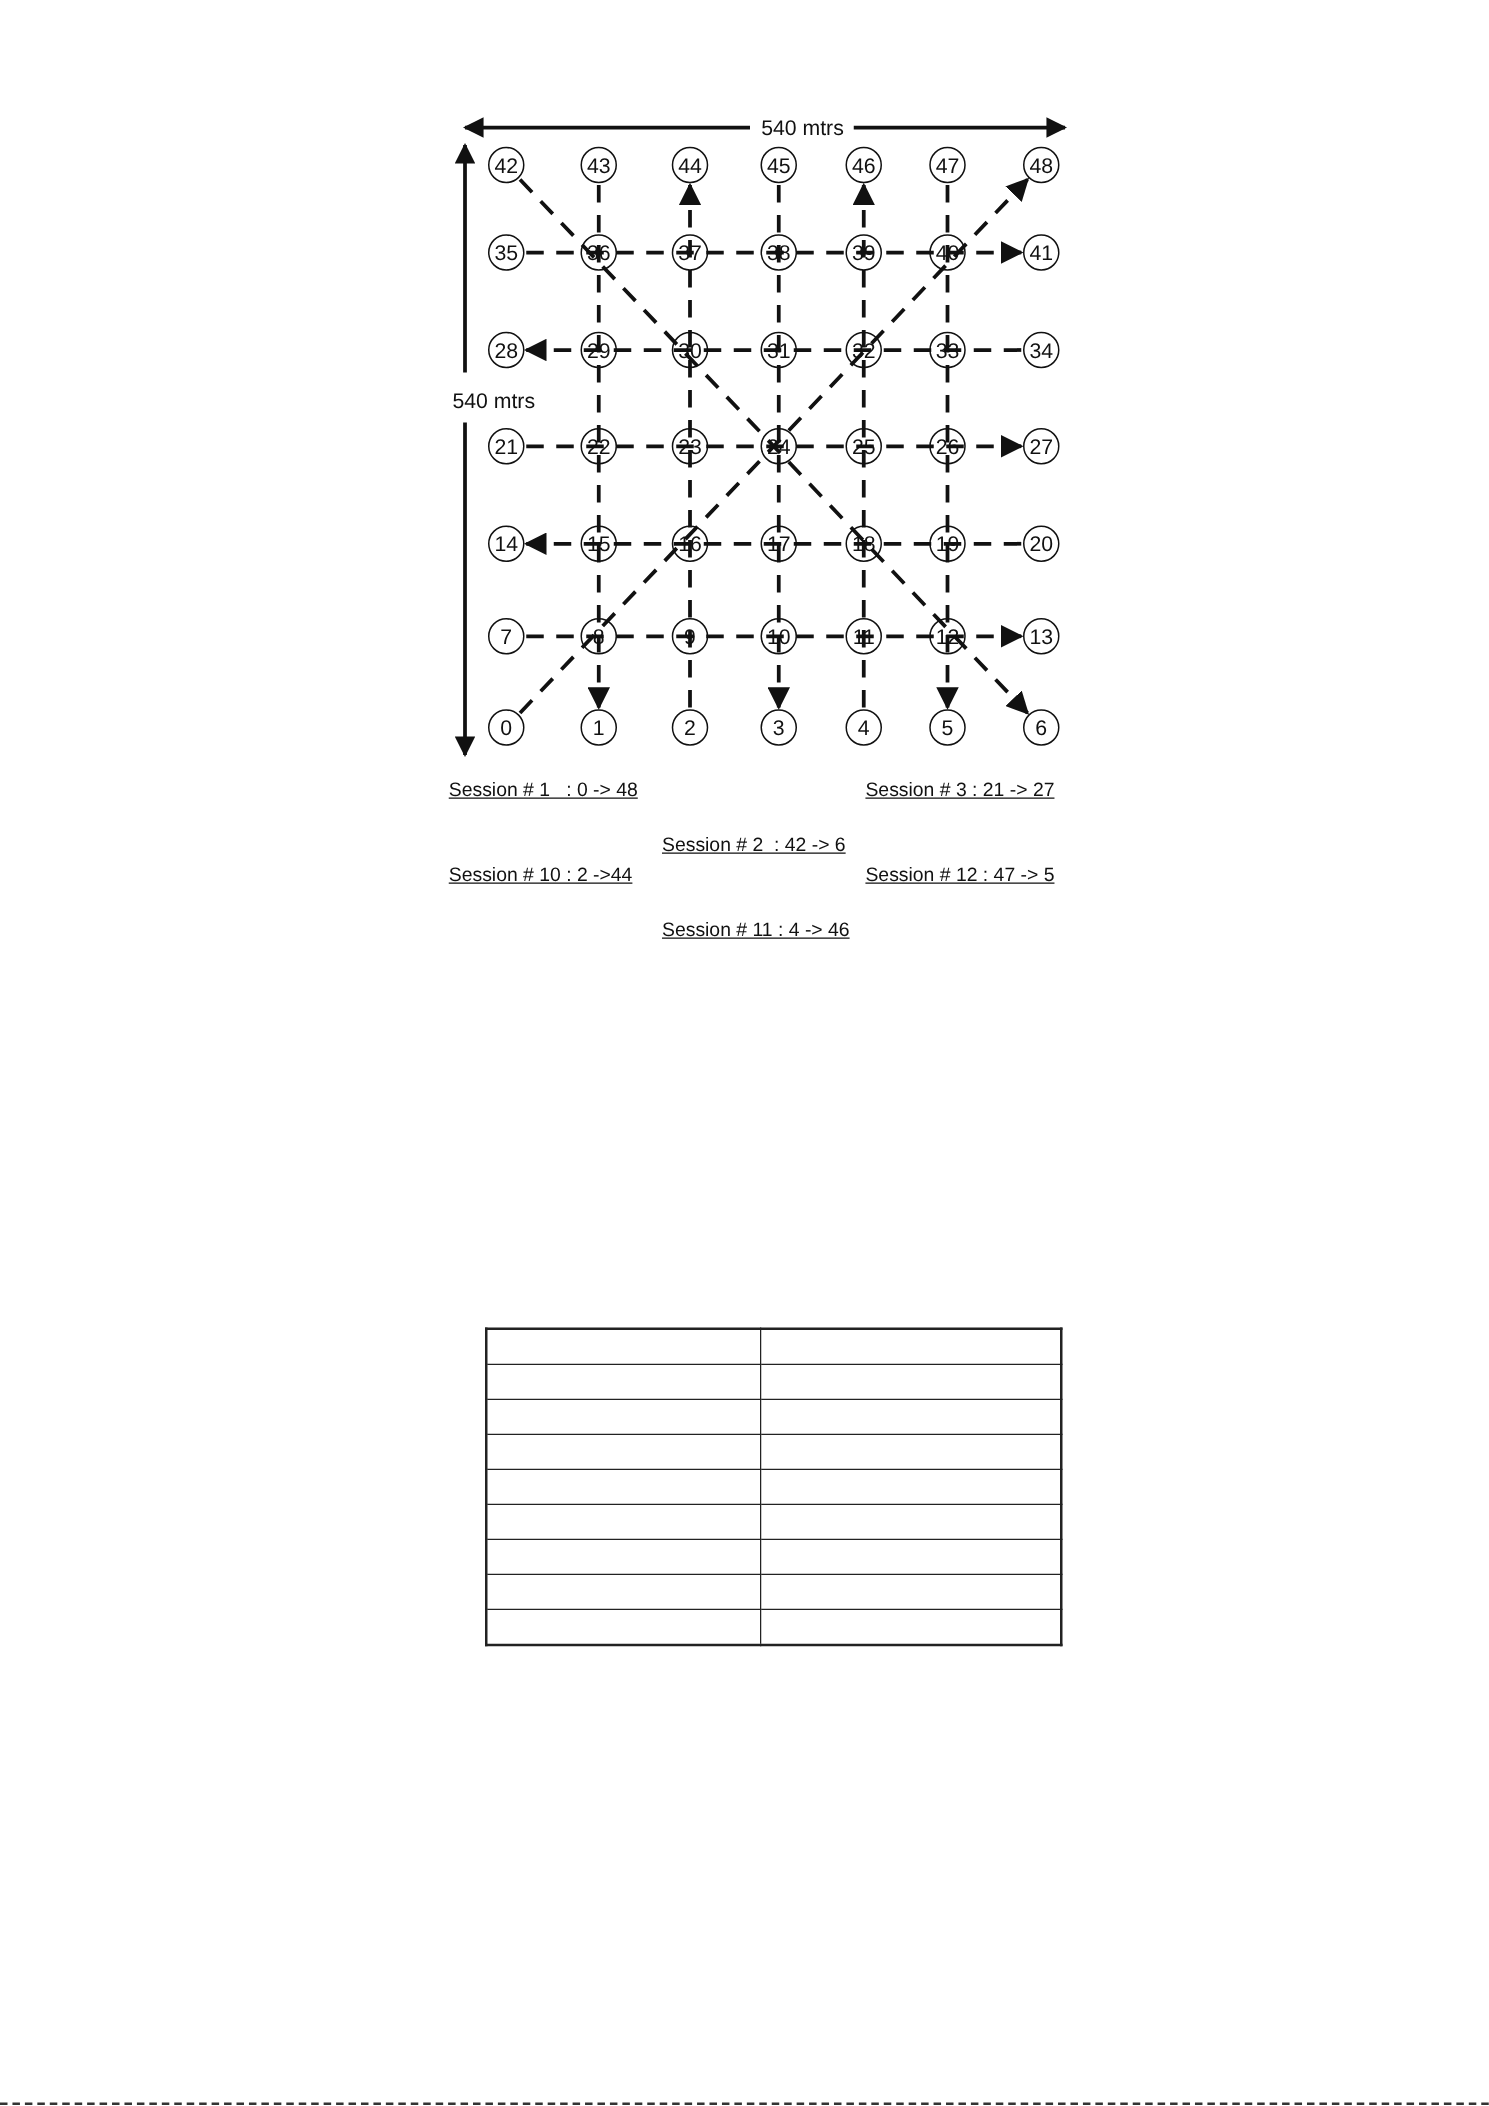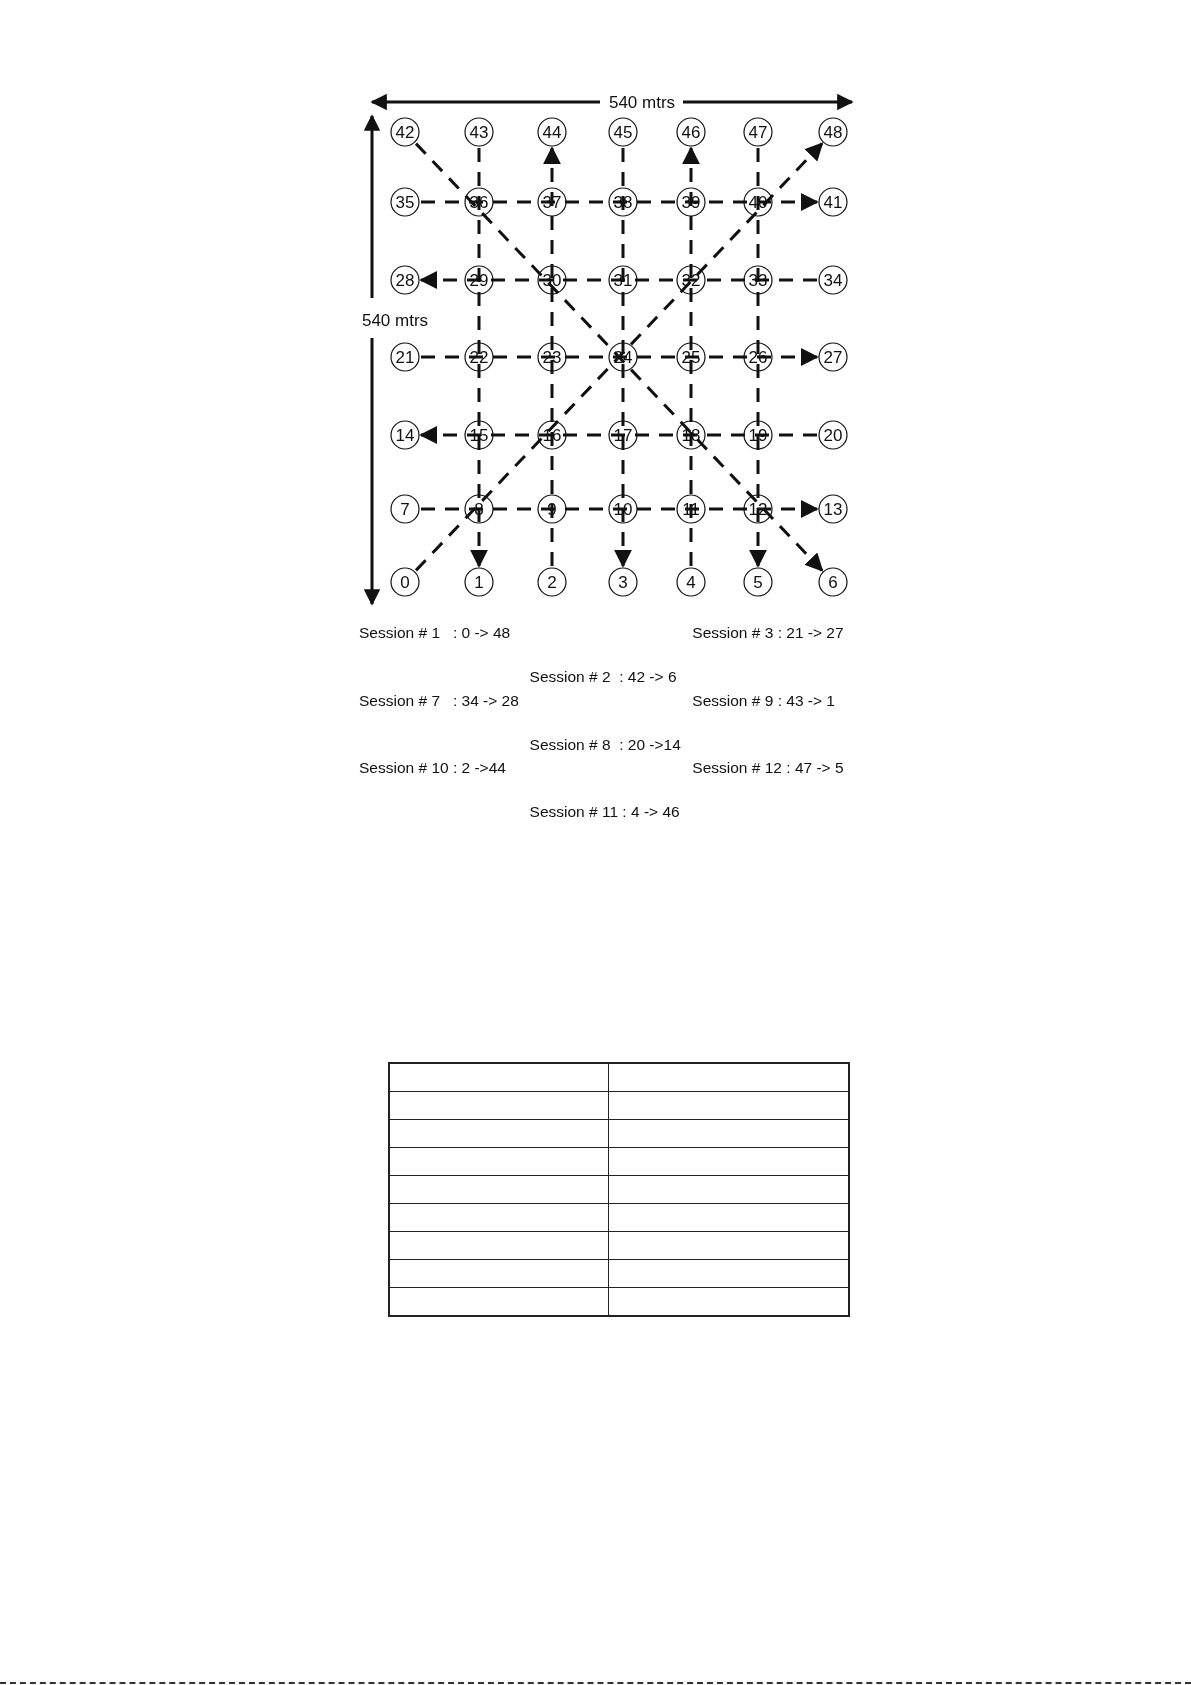--- a/index.html
+++ b/index.html
@@ -1,21 +1,21 @@
 <!DOCTYPE html>
 <html><head>
 <meta charset="utf-8">
 <style>
   html, body { margin: 0; padding: 0; background: #ffffff; }
   body { width: 1191px; height: 1685px; position: relative; overflow: hidden; font-family: "Liberation Sans", "DejaVu Sans", sans-serif; }
   #diagram { position: absolute; left: 0; top: 0; }
   .node-label { font-family: "Liberation Sans", sans-serif; font-size: 17px; fill: #111; }
   .dim-label { font-family: "Liberation Sans", sans-serif; font-size: 17px; fill: #111; }
   #sessions { position: absolute; left: 359px; top: 621px; width: 500px; font-size: 15.5px; color: #111; line-height: 23.5px; }
-  .srow { display: flex; white-space: pre; }
+  .srow { display: flex; white-space: pre; text-decoration: underline; }
   .scell { display: block; }
   .scell.c0 { width: 174px; }
   .scell.c1 { width: 166px; margin-top: 44px; }
   .scell.c2 { width: 170px; }
   #empty-table { position: absolute; left: 388px; top: 1062px; width: 462px; border-collapse: collapse; border: 2px solid #222; }
   #empty-table td { border: 1.5px solid #222; height: 27px; padding: 0; }
   #empty-table td.colA { width: 218px; }
   #bottom-rule { position: absolute; left: 0; top: 1682px; width: 1191px; height: 0; border-top: 2px dashed #333; }
 </style>
 </head>
@@ -251,21 +251,20 @@
       </g>
       <g>
         <circle cx="833" cy="132" r="14" fill="none" stroke="#111" stroke-width="1.2"></circle>
         <text x="833" y="138" text-anchor="middle" class="node-label">48</text>
       </g>
     </g>
 </svg>
 
 <div id="sessions">
     <div class="srow"><span class="scell c0">Session # 1   : 0 -&gt; 48</span><span class="scell c1">Session # 2  : 42 -&gt; 6</span><span class="scell c2">Session # 3 : 21 -&gt; 27</span></div>
-    <div class="srow"><span class="scell c0">Session # 7   : 34 -&gt; 28</span><span class="scell c1">Session # 8  : 20 -&gt;14</span><span class="scell c2">Session # 9 : 43 -&gt; 1</span></div>
     <div class="srow"><span class="scell c0">Session # 10 : 2 -&gt;44</span><span class="scell c1">Session # 11 : 4 -&gt; 46</span><span class="scell c2">Session # 12 : 47 -&gt; 5</span></div>
   </div>
 
 <table id="empty-table">
   <tbody id="table-body">
       <tr>
         <td class="colA"></td>
         <td></td>
       </tr>
       <tr>

